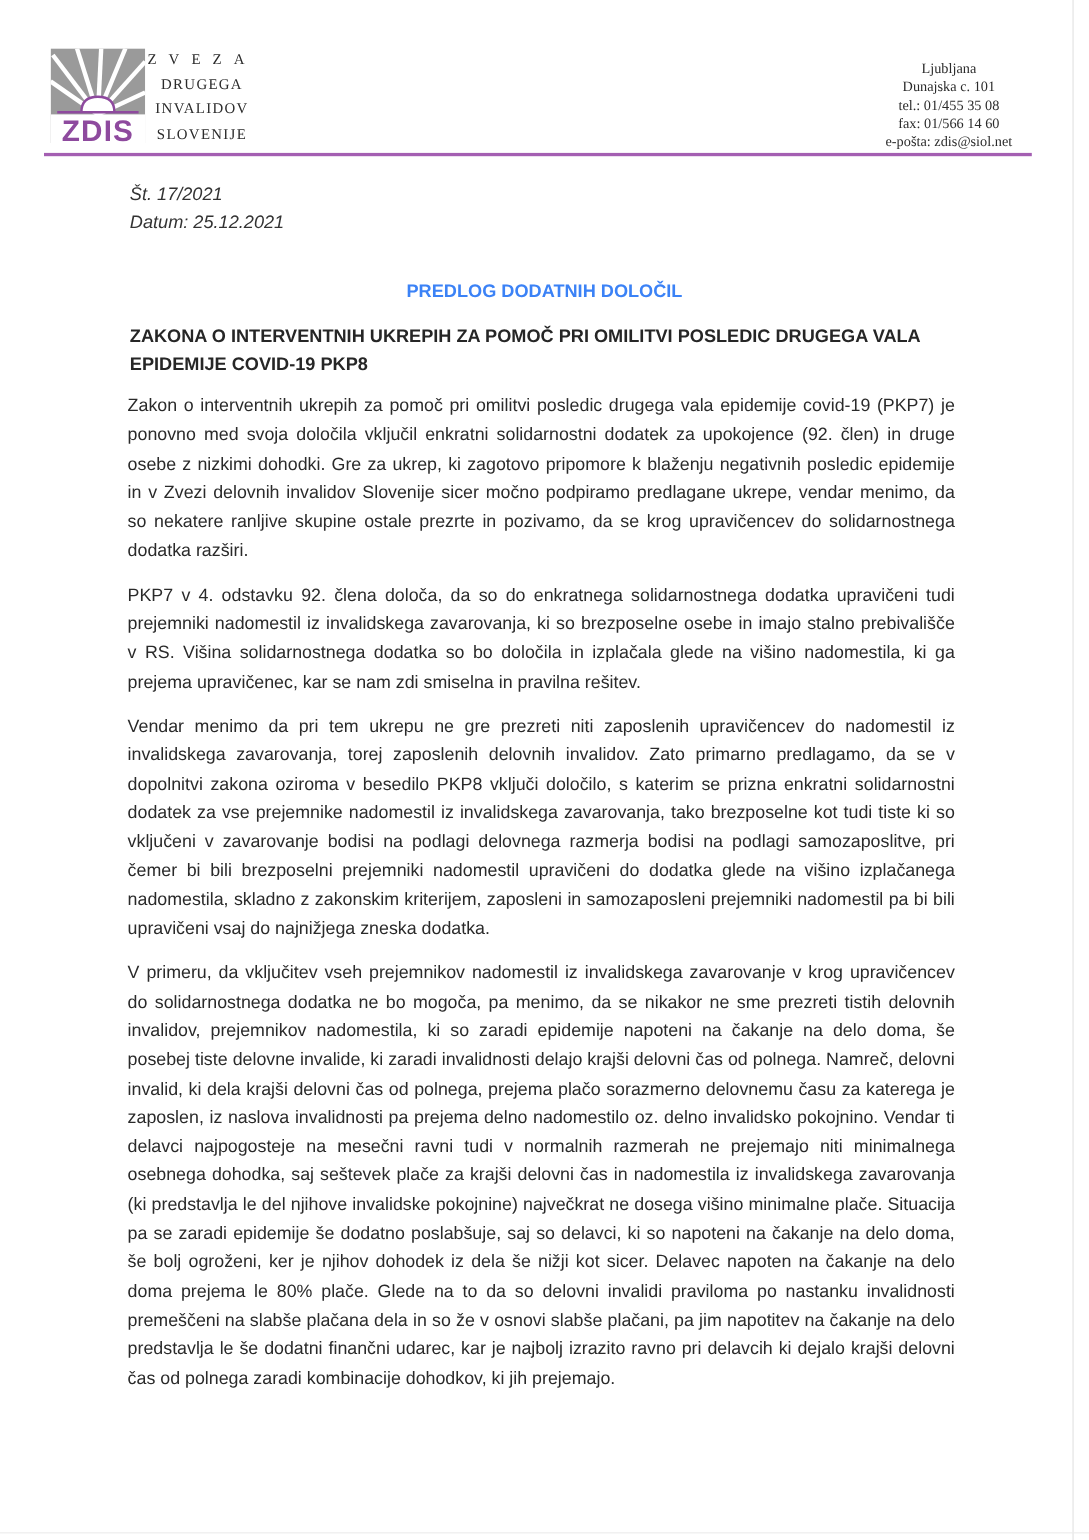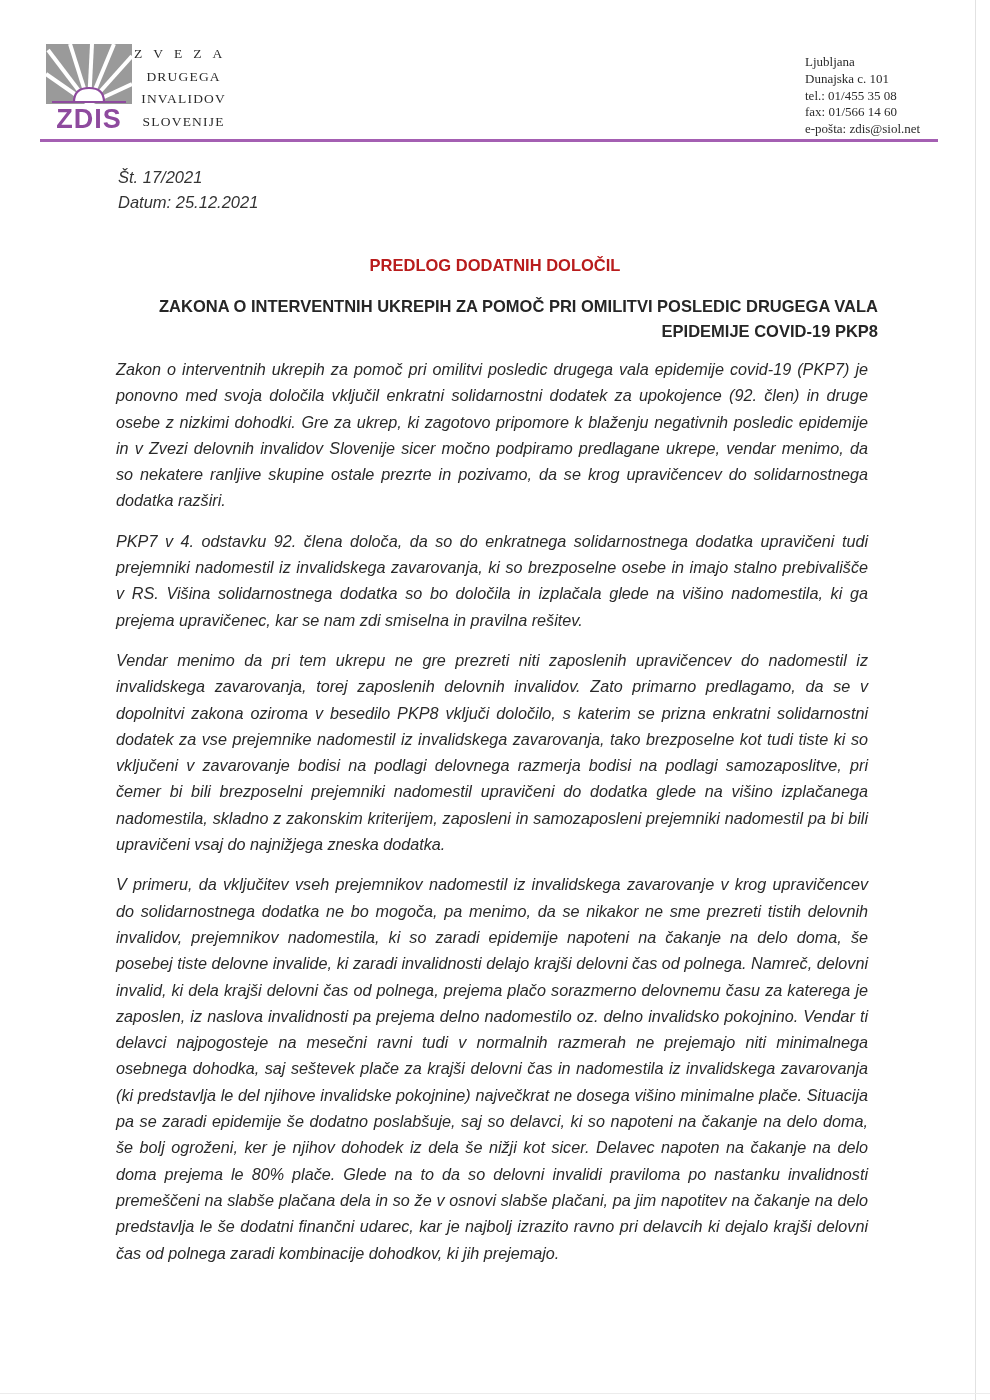--- a/index.html
+++ b/index.html
@@ -17,32 +17,32 @@
     font-family: "Liberation Serif", "DejaVu Serif", serif; font-size: 13.5px;
     color: #2b2b2b; line-height: 22.5px; letter-spacing: 1.2px; text-align: center;
   }
   .logo-words .w0 { letter-spacing: 11px; }
   .header-line { position: absolute; left: 40px; top: 139px; width: 898px; height: 3px; background: #a45fb2; }
   .address {
     position: absolute; left: 805px; top: 54px;
     font-family: "Liberation Serif", "DejaVu Serif", serif; font-size: 13px;
     line-height: 16.8px; color: #2b2b2b;
   }
-  .address div { white-space: nowrap; }
+  .address div { white-space: nowrap; text-align: center; }
 
   .docmeta { position: absolute; left: 118px; top: 165px; font-size: 16.5px; line-height: 25px; color: #333; font-style: italic; }
 
-  .title1 { position: absolute; left: 0; width: 990px; top: 256px; text-align: center; font-weight: bold; font-size: 16.5px; color: #b91c1c; }
-  .title2 { position: absolute; left: 118px; width: 760px; top: 294px; text-align: right; font-weight: bold; font-size: 16.5px; line-height: 25px; color: #262626; }
+  .title1 { position: absolute; left: 0; width: 990px; top: 256px; text-align: center; font-weight: bold; font-size: 16.5px; color: #3b82f6; }
+  .title2 { position: absolute; left: 118px; width: 760px; top: 294px; text-align: left; font-weight: bold; font-size: 16.5px; line-height: 25px; color: #262626; }
 
   .body {
     position: absolute; left: 116px; width: 752px; top: 356px;
     font-size: 16.2px; line-height: 26.3px; text-align: justify; color: #2a2a2a;
   }
-  .body p { margin: 0 0 14px 0; font-style: italic; }
+  .body p { margin: 0 0 14px 0; }
 </style>
 </head>
 <body>
 
 <div class="edge-line"></div>
 <div class="bottom-line"></div>
 
 <div class="logo">
   <svg width="86" height="86" viewBox="0 0 86 86">
     <rect x="0" y="0" width="86" height="86" fill="#9a9a9a"></rect>

